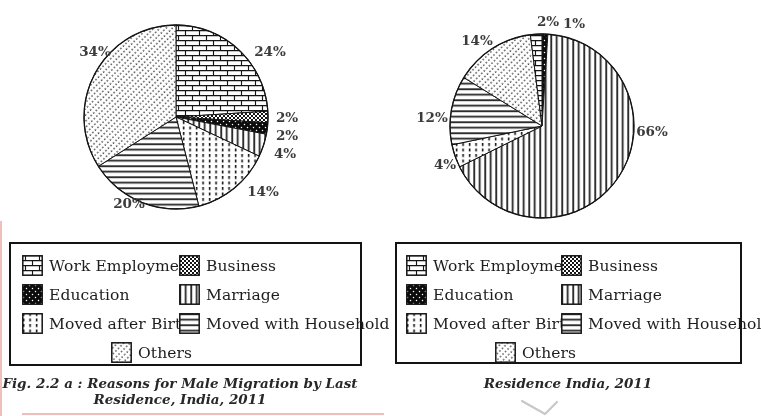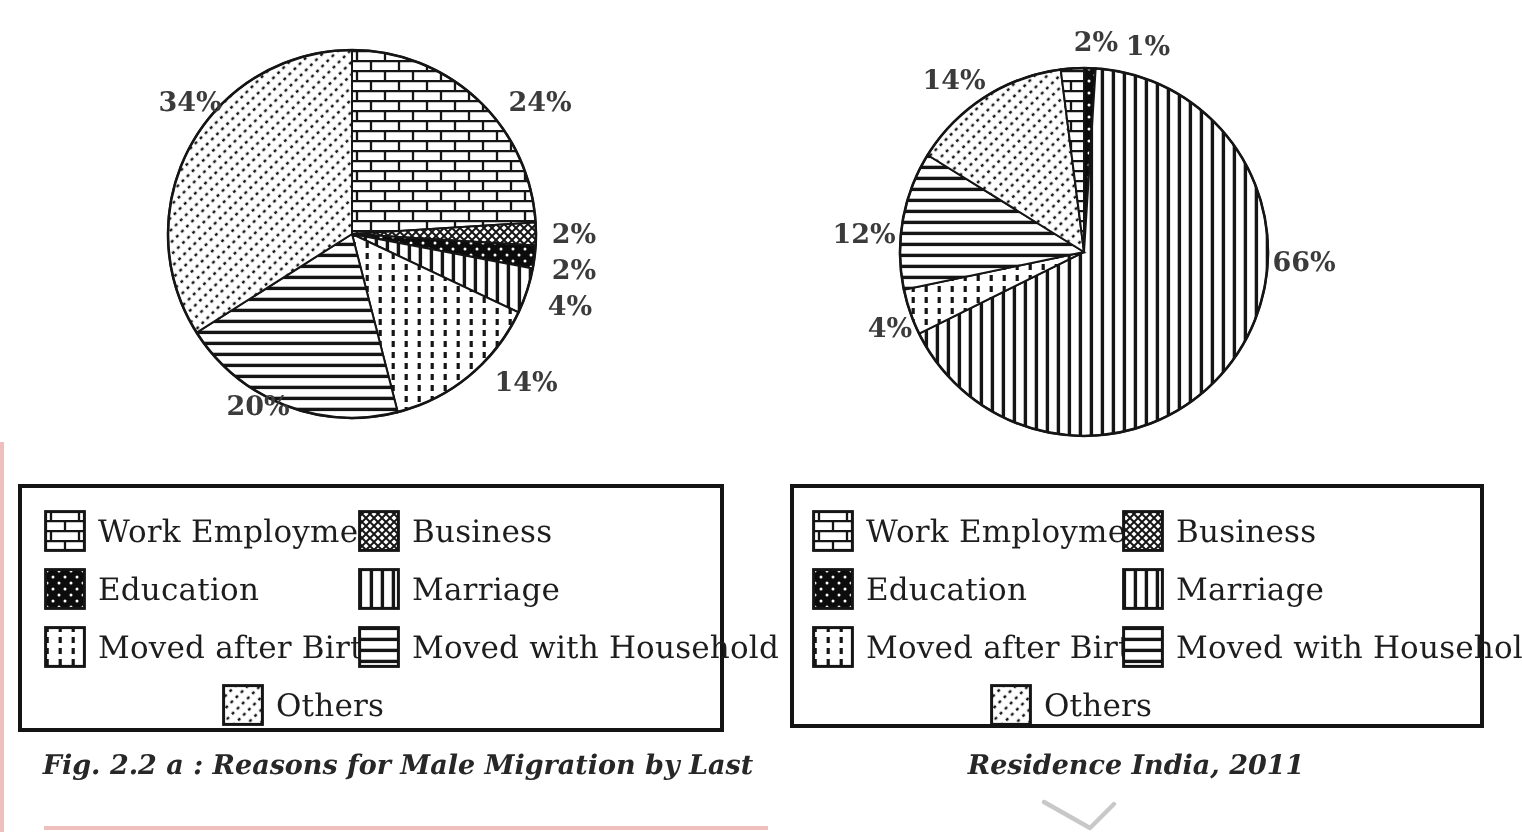--- a/index.html
+++ b/index.html
@@ -27,21 +27,21 @@
   }
   .swatch{flex:none;display:block;}
   .lg-label{
     font-size:15.5px;color:var(--legend_text,#1d1d1d);letter-spacing:.1px;
   }
   .caption{
     position:absolute;text-align:center;
     font-weight:bold;font-style:italic;
     font-size:13.5px;line-height:16px;color:var(--caption_text,#272727);
   }
-  #cap-0{left:19px;top:375px;width:360px;}
+  #cap-0{left:0;top:375px;width:360px;}
   #cap-1{left:392px;top:375px;width:352px;}
   .edge-left{
     position:absolute;left:0;top:221px;width:2px;height:195px;
     background:var(--scan_pink,#e9aaa8);opacity:.75;
   }
   .edge-bottom{
     position:absolute;left:22px;top:413px;width:362px;height:2px;
     background:var(--scan_pink,#e9aaa8);opacity:.75;
   }
 </style>
@@ -650,20 +650,21 @@
             </defs>
             <rect x="0.8" y="0.8" width="19.4" height="19.4" fill="url(#pt14-diagonal-dots)" stroke="#151515" stroke-width="1.5"></rect>
           </svg>
           <span class="lg-label">Others</span>
         </div>
       </div>
     </div>
 
   <div class="caption" id="cap-0">
     <div>Fig. 2.2 a : Reasons for Male Migration by Last</div>
+    <div>Residence, India, 2011</div>
   </div>
   <div class="caption" id="cap-1">
     <div>Residence India, 2011</div>
   </div>
 
   <div class="edge-left"></div>
   <div class="edge-bottom"></div>
 </div>
 
 </body></html>

